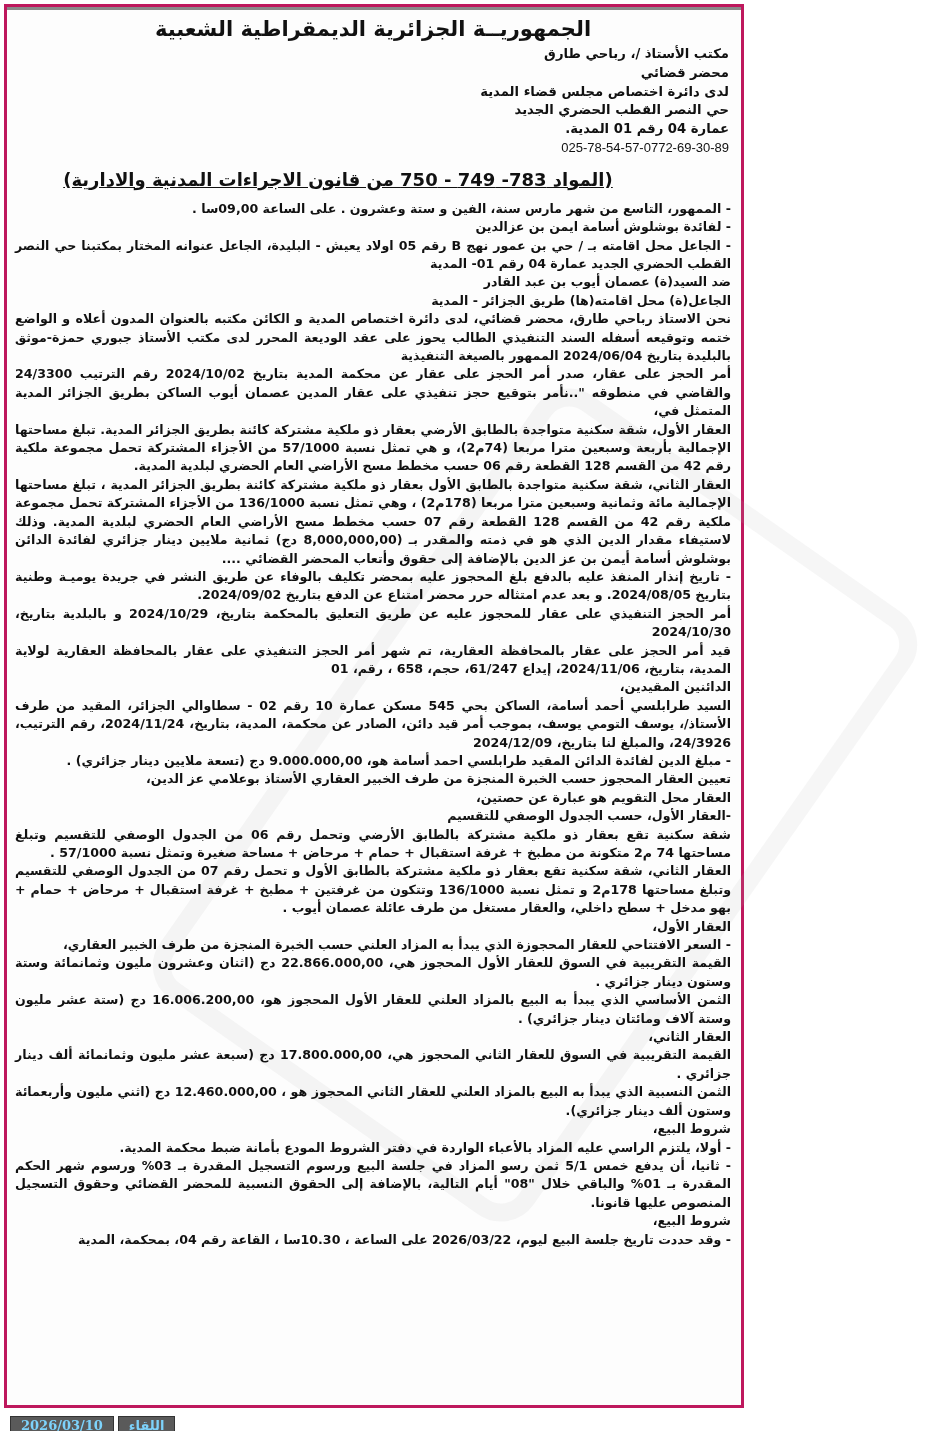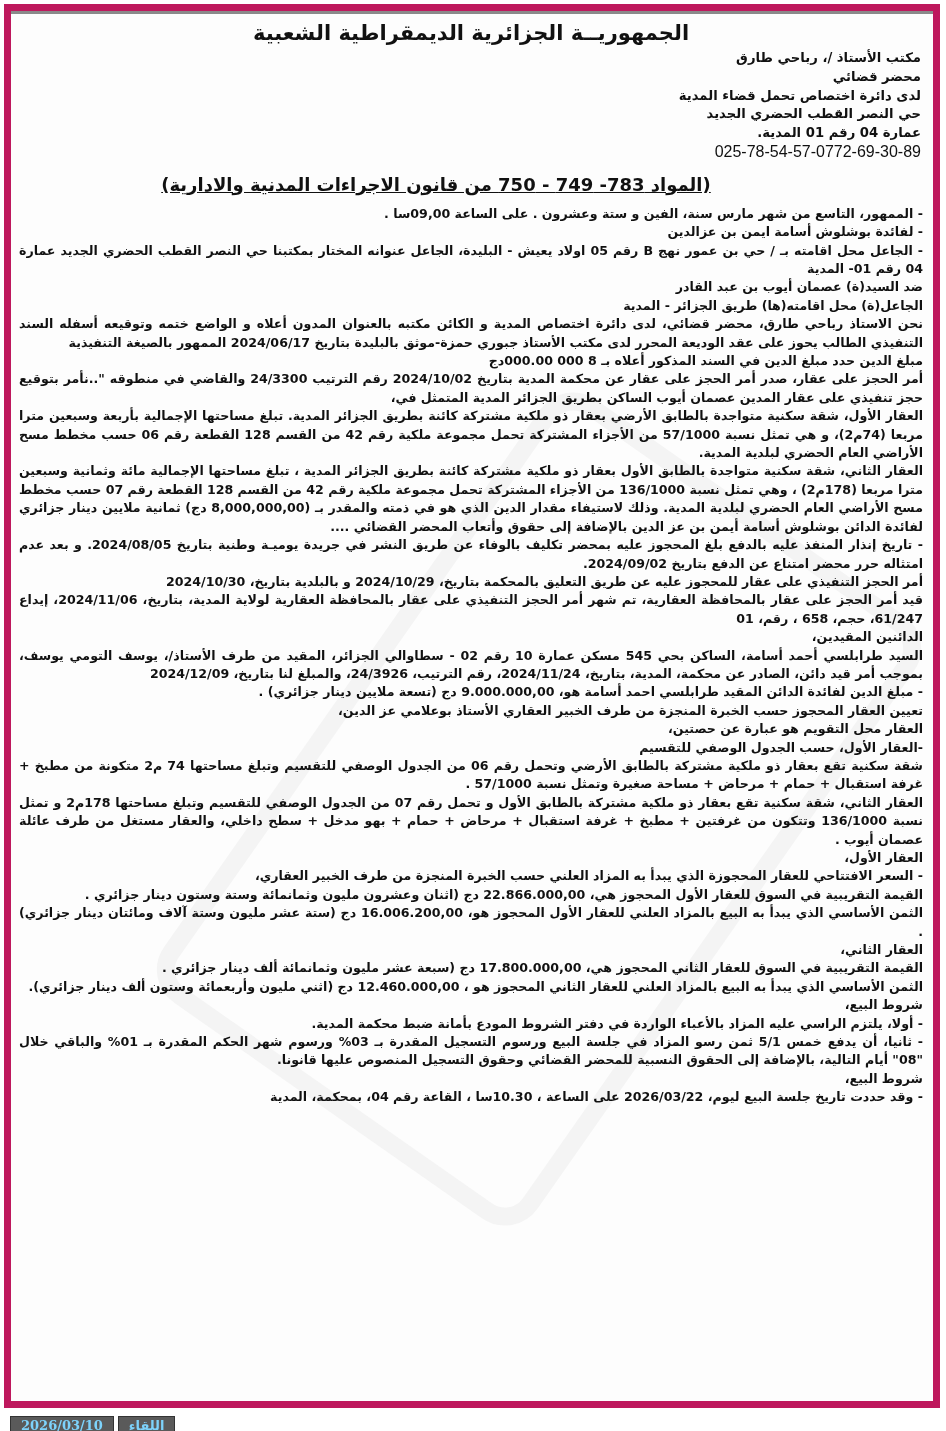--- a/index.html
+++ b/index.html
@@ -1,33 +1,33 @@
 <!DOCTYPE html>
 <html lang="ar" dir="rtl"><head>
   <meta charset="utf-8">
   <style>
     html, body { margin: 0; padding: 0; background: #ffffff; }
     body {
       width: 946px; height: 1431px; position: relative; overflow: hidden;
       font-family: "DejaVu Sans", sans-serif; color: #111111;
     }
     .frame {
-      position: absolute; left: 4px; top: 4px; width: 936px; height: 1404px;
-      border: 7px solid #be185d; box-sizing: border-box; background: #fdfdfd;
+      position: absolute; left: 4px; top: 4px; width: 740px; height: 1404px;
+      border: 3px solid #be185d; box-sizing: border-box; background: #fdfdfd;
     }
     .frame:before {
       content: ""; position: absolute; left: 0; right: 0; top: 0; height: 3px; background: #8a8a8a;
     }
     .content { position: absolute; left: 8px; right: 10px; top: 6px; direction: rtl; text-align: right; }
     .rep-title {
       text-align: center; font-size: 21px; font-weight: bold; margin-top: 4px; margin-bottom: 4px;
       letter-spacing: 0.2px;
     }
     .office { font-size: 13.2px; font-weight: bold; line-height: 18.8px; margin-right: 2px; }
-    .office .phone { font-family: "Liberation Sans Narrow", "Liberation Sans", sans-serif; font-weight: normal; font-size: 16px; direction: ltr; unicode-bidi: embed; }
+    .office .phone { font-family: "Liberation Sans Narrow", "Liberation Sans", sans-serif; font-weight: normal; font-size: 13px; direction: ltr; unicode-bidi: embed; }
     .notice-title {
       text-align: center; font-size: 18px; font-weight: bold; text-decoration: underline;
       line-height: 25px; margin-top: 14px; margin-right: 70px;
     }
     .body-text { font-size: 12.6px; font-weight: bold; line-height: 18.4px; margin-top: 8px; text-align: justify; text-align-last: right; }
     .body-text p { margin: 0; }
     .footer {
       position: absolute; left: 10px; top: 1392px; display: flex; direction: ltr; gap: 4px;
     }
     .tag {
@@ -45,57 +45,56 @@
 <body>
 
 <div class="frame">
   <div class="watermark"></div>
   <div class="content">
     <div class="rep-title">الجمهوريــة الجزائرية الديمقراطية الشعبية</div>
 
     <div class="office">
       <div>مكتب الأستاذ /، رباحي طارق</div>
       <div>محضر قضائي</div>
-      <div>لدى دائرة اختصاص تحمل قضاء المدية</div>
+      <div>لدى دائرة اختصاص مجلس قضاء المدية</div>
       <div>حي النصر القطب الحضري الجديد</div>
       <div>عمارة 04 رقم 01 المدية.</div>
       <div><span class="phone">025-78-54-57-0772-69-30-89</span></div>
     </div>
 
     <div class="notice-title" style="margin-top:9px">(المواد 783- 749 - 750 من قانون الاجراءات المدنية والادارية)</div>
 
     <div class="body-text" id="body-text">
         <p>- الممهور، التاسع من شهر مارس سنة، الفين و ستة وعشرون . على الساعة 09,00سا .</p>
         <p>- لفائدة بوشلوش أسامة ايمن بن عزالدين</p>
         <p>- الجاعل محل اقامته بـ / حي بن عمور نهج B رقم 05 اولاد يعيش - البليدة، الجاعل عنوانه المختار بمكتبنا حي النصر القطب الحضري الجديد عمارة 04 رقم 01- المدية</p>
         <p>ضد السيد(ة) عصمان أيوب بن عبد القادر</p>
         <p>الجاعل(ة) محل اقامته(ها) طريق الجزائر - المدية</p>
-        <p>نحن الاستاذ رباحي طارق، محضر قضائي، لدى دائرة اختصاص المدية و الكائن مكتبه بالعنوان المدون أعلاه و الواضع ختمه وتوقيعه أسفله السند التنفيذي الطالب يحوز على عقد الوديعة المحرر لدى مكتب الأستاذ جبوري حمزة-موثق بالبليدة بتاريخ 2024/06/17 الممهور بالصيغة التنفيذية</p>
-        <p>مبلغ الدين حدد مبلغ الدين في السند المذكور أعلاه بـ 8 000 000.00دج</p>
+        <p>نحن الاستاذ رباحي طارق، محضر قضائي، لدى دائرة اختصاص المدية و الكائن مكتبه بالعنوان المدون أعلاه و الواضع ختمه وتوقيعه أسفله السند التنفيذي الطالب يحوز على عقد الوديعة المحرر لدى مكتب الأستاذ جبوري حمزة-موثق بالبليدة بتاريخ 2024/06/04 الممهور بالصيغة التنفيذية</p>
         <p>أمر الحجز على عقار، صدر أمر الحجز على عقار عن محكمة المدية بتاريخ 2024/10/02 رقم الترتيب 24/3300 والقاضي في منطوقه "..نأمر بتوقيع حجز تنفيذي على عقار المدين عصمان أيوب الساكن بطريق الجزائر المدية المتمثل في،</p>
         <p>العقار الأول، شقة سكنية متواجدة بالطابق الأرضي بعقار ذو ملكية مشتركة كائنة بطريق الجزائر المدية. تبلغ مساحتها الإجمالية بأربعة وسبعين مترا مربعا (74م2)، و هي تمثل نسبة 57/1000 من الأجزاء المشتركة تحمل مجموعة ملكية رقم 42 من القسم 128 القطعة رقم 06 حسب مخطط مسح الأراضي العام الحضري لبلدية المدية.</p>
         <p>العقار الثاني، شقة سكنية متواجدة بالطابق الأول بعقار ذو ملكية مشتركة كائنة بطريق الجزائر المدية ، تبلغ مساحتها الإجمالية مائة وثمانية وسبعين مترا مربعا (178م2) ، وهي تمثل نسبة 136/1000 من الأجزاء المشتركة تحمل مجموعة ملكية رقم 42 من القسم 128 القطعة رقم 07 حسب مخطط مسح الأراضي العام الحضري لبلدية المدية. وذلك لاستيفاء مقدار الدين الذي هو في ذمته والمقدر بـ (8,000,000,00 دج) ثمانية ملايين دينار جزائري لفائدة الدائن بوشلوش أسامة أيمن بن عز الدين بالإضافة إلى حقوق وأتعاب المحضر القضائي ....</p>
         <p>- تاريخ إنذار المنفذ عليه بالدفع بلغ المحجوز عليه بمحضر تكليف بالوفاء عن طريق النشر في جريدة يوميـة وطنية بتاريخ 2024/08/05. و بعد عدم امتثاله حرر محضر امتناع عن الدفع بتاريخ 2024/09/02.</p>
         <p>أمر الحجز التنفيذي على عقار للمحجوز عليه عن طريق التعليق بالمحكمة بتاريخ، 2024/10/29 و بالبلدية بتاريخ، 2024/10/30</p>
         <p>قيد أمر الحجز على عقار بالمحافظة العقارية، تم شهر أمر الحجز التنفيذي على عقار بالمحافظة العقارية لولاية المدية، بتاريخ، 2024/11/06، إيداع 61/247، حجم، 658 ، رقم، 01</p>
         <p>الدائنين المقيدين،</p>
         <p>السيد طرابلسي أحمد أسامة، الساكن بحي 545 مسكن عمارة 10 رقم 02 - سطاوالي الجزائر، المقيد من طرف الأستاذ/، يوسف التومي يوسف، بموجب أمر قيد دائن، الصادر عن محكمة، المدية، بتاريخ، 2024/11/24، رقم الترتيب، 24/3926، والمبلغ لنا بتاريخ، 2024/12/09</p>
         <p>- مبلغ الدين لفائدة الدائن المقيد طرابلسي احمد أسامة هو، 9.000.000,00 دج (تسعة ملايين دينار جزائري) .</p>
         <p>تعيين العقار المحجوز حسب الخبرة المنجزة من طرف الخبير العقاري الأستاذ بوعلامي عز الدين،</p>
         <p>العقار محل التقويم هو عبارة عن حصتين،</p>
         <p>-العقار الأول، حسب الجدول الوصفي للتقسيم</p>
         <p>شقة سكنية تقع بعقار ذو ملكية مشتركة بالطابق الأرضي وتحمل رقم 06 من الجدول الوصفي للتقسيم وتبلغ مساحتها 74 م2 متكونة من مطبخ + غرفة استقبال + حمام + مرحاض + مساحة صغيرة وتمثل نسبة 57/1000 .</p>
         <p>العقار الثاني، شقة سكنية تقع بعقار ذو ملكية مشتركة بالطابق الأول و تحمل رقم 07 من الجدول الوصفي للتقسيم وتبلغ مساحتها 178م2 و تمثل نسبة 136/1000 وتتكون من غرفتين + مطبخ + غرفة استقبال + مرحاض + حمام + بهو مدخل + سطح داخلي، والعقار مستغل من طرف عائلة عصمان أيوب .</p>
         <p>العقار الأول،</p>
         <p>- السعر الافتتاحي للعقار المحجوزة الذي يبدأ به المزاد العلني حسب الخبرة المنجزة من طرف الخبير العقاري،</p>
         <p>القيمة التقريبية في السوق للعقار الأول المحجوز هي، 22.866.000,00 دج (اثنان وعشرون مليون وثمانمائة وستة وستون دينار جزائري .</p>
         <p>الثمن الأساسي الذي يبدأ به البيع بالمزاد العلني للعقار الأول المحجوز هو، 16.006.200,00 دج (ستة عشر مليون وستة آلاف ومائتان دينار جزائري) .</p>
         <p>العقار الثاني،</p>
         <p>القيمة التقريبية في السوق للعقار الثاني المحجوز هي، 17.800.000,00 دج (سبعة عشر مليون وثمانمائة ألف دينار جزائري .</p>
-        <p>الثمن الأساسي الذي يبدأ به البيع بالمزاد العلني للعقار الثاني المحجوز هو ، 12.460.000,00 دج (اثني مليون وأربعمائة وستون ألف دينار جزائري).</p>
+        <p>الثمن النسبية الذي يبدأ به البيع بالمزاد العلني للعقار الثاني المحجوز هو ، 12.460.000,00 دج (اثني مليون وأربعمائة وستون ألف دينار جزائري).</p>
         <p>شروط البيع،</p>
         <p>- أولا، يلتزم الراسي عليه المزاد بالأعباء الواردة في دفتر الشروط المودع بأمانة ضبط محكمة المدية.</p>
         <p>- ثانيا، أن يدفع خمس 5/1 ثمن رسو المزاد في جلسة البيع ورسوم التسجيل المقدرة بـ 03% ورسوم شهر الحكم المقدرة بـ 01% والباقي خلال "08" أيام التالية، بالإضافة إلى الحقوق النسبية للمحضر القضائي وحقوق التسجيل المنصوص عليها قانونا.</p>
         <p>شروط البيع،</p>
         <p>- وقد حددت تاريخ جلسة البيع ليوم، 2026/03/22 على الساعة ، 10.30سا ، القاعة رقم 04، بمحكمة، المدية</p>
       </div>
   </div>
 </div>
 
 <div class="footer">

